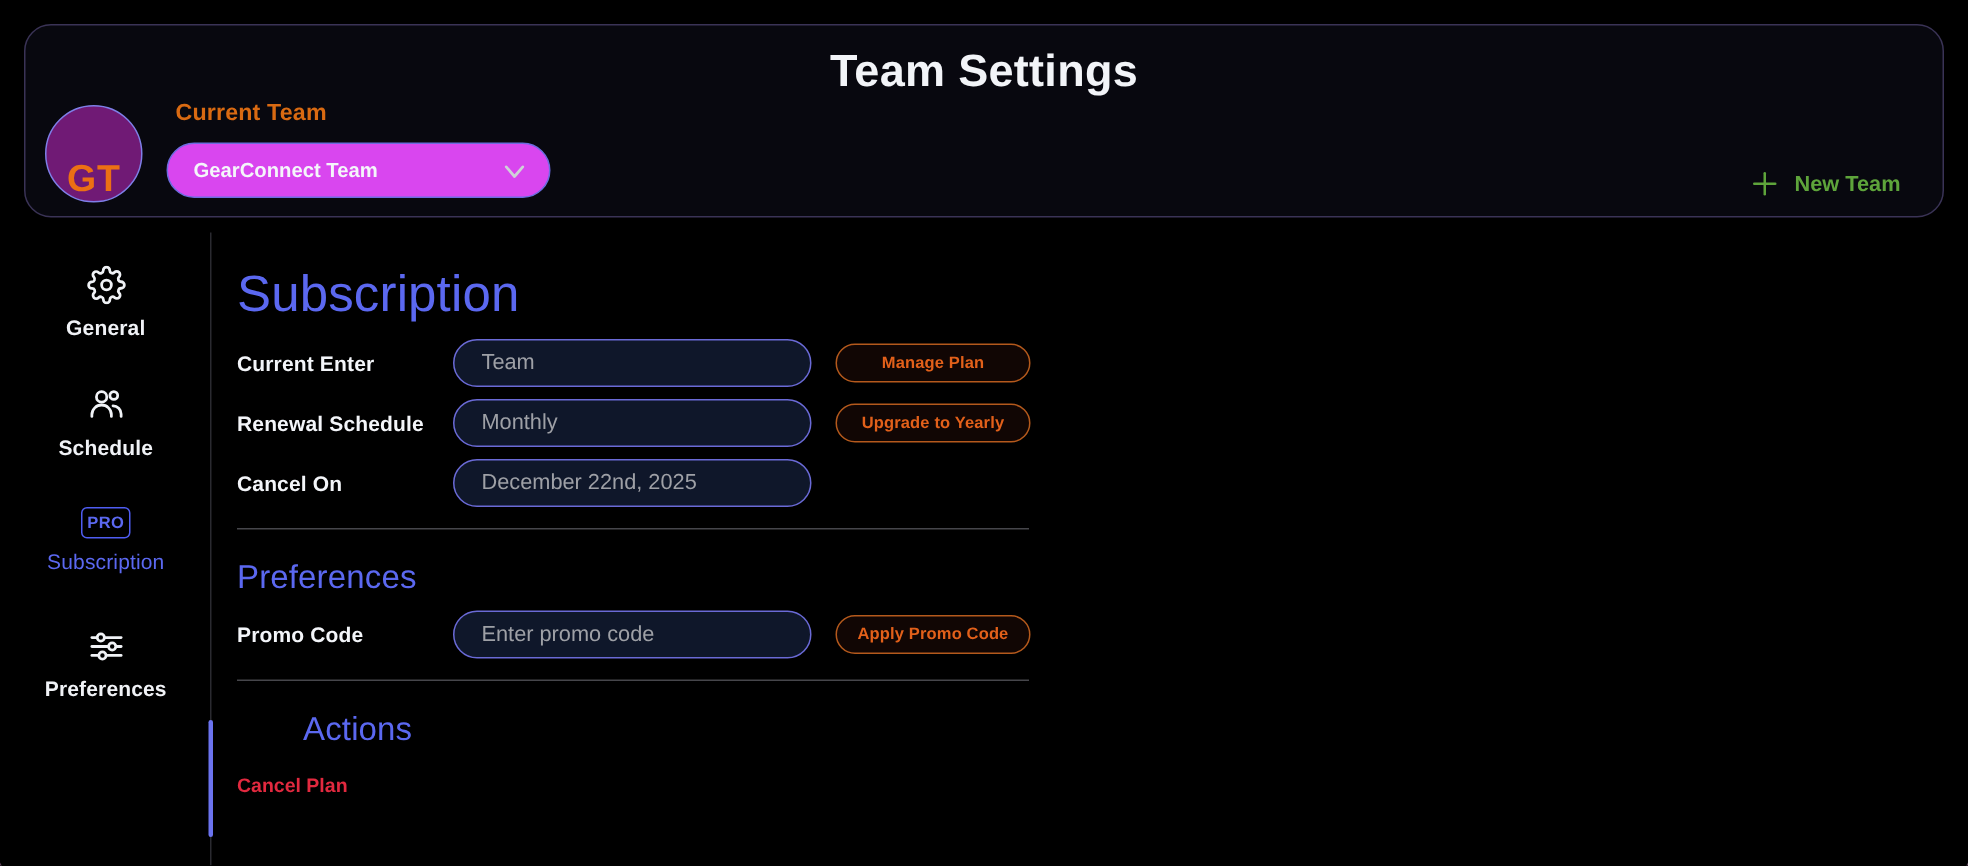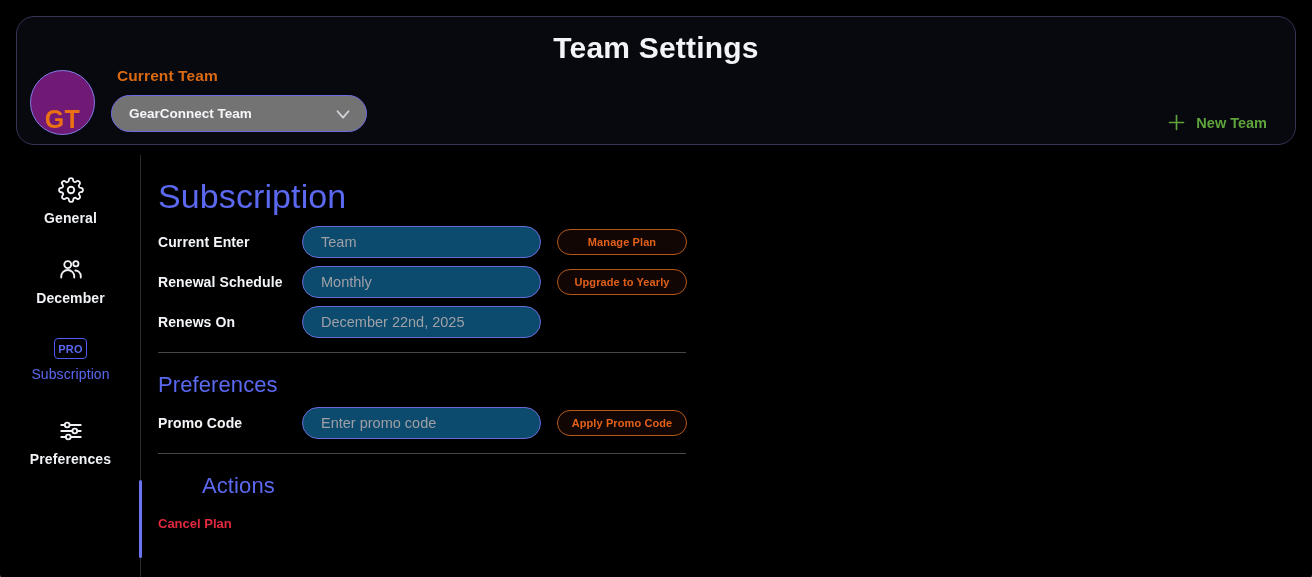--- a/index.html
+++ b/index.html
@@ -84,21 +84,21 @@
   }
 
   .team-select {
     position: absolute;
     left: 94px;
     top: 78px;
     width: 256px;
     height: 37px;
     border: 1.2px solid #6c6ce0;
     border-radius: 19px;
-    background: #737373;
+    background: #d946ef;
     display: flex;
     align-items: center;
     padding: 0 12px 0 17px;
     cursor: pointer;
   }
   .team-select-value {
     flex: 1;
     font-size: 13.5px;
     font-weight: 700;
     color: #f4f6fa;
@@ -193,21 +193,21 @@
     font-size: 14px;
     font-weight: 700;
     color: #f3f5f9;
     letter-spacing: .1px;
   }
   .field-input {
     width: 239px;
     height: 32px;
     border: 1.2px solid #6a6ad6;
     border-radius: 17px;
-    background: #0c4a6e;
+    background: #0f172a;
     display: flex;
     align-items: center;
     padding-left: 18px;
     font-size: 14.5px;
     color: #9ea0a6;
     cursor: text;
   }
   .pill-btn {
     margin-left: 16px;
     width: 130px;
@@ -294,21 +294,21 @@
 
     <div class="nav-item" style="top:102px;">
       <span>
         <svg class="nav-icon" viewBox="0 0 24 24" fill="none" stroke="#f0f2f6" stroke-width="1.7" stroke-linecap="round" stroke-linejoin="round">
           <circle cx="9" cy="7" r="3.2"></circle>
           <circle cx="16.5" cy="6.2" r="2.4"></circle>
           <path d="M3 19v-1a6 6 0 0 1 12 0v1"></path>
           <path d="M16 12.5a5 5 0 0 1 5 5V19"></path>
         </svg>
       </span>
-      <span class="nav-label">December</span>
+      <span class="nav-label">Schedule</span>
     </div>
 
     <div class="nav-item active" style="top:183px;">
       <span class="pro-badge">
         <span>PRO</span>
       </span>
       <span class="nav-label">Subscription</span>
     </div>
 
     <div class="nav-item" style="top:263px;">
@@ -338,21 +338,21 @@
       <span class="pill-btn">Manage Plan</span>
     </div>
 
     <div class="field-row" style="top:111px;">
       <span class="field-label">Renewal Schedule</span>
       <span class="field-input">Monthly</span>
       <span class="pill-btn">Upgrade to Yearly</span>
     </div>
 
     <div class="field-row" style="top:151px;">
-      <span class="field-label">Renews On</span>
+      <span class="field-label">Cancel On</span>
       <span class="field-input">December 22nd, 2025</span>
     </div>
 
     <div class="divider" style="top:197px;"></div>
 
     <div class="section-title small promo">Preferences</div>
 
     <div class="field-row" style="top:252px;">
       <span class="field-label">Promo Code</span>
       <span class="field-input">Enter promo code</span>

